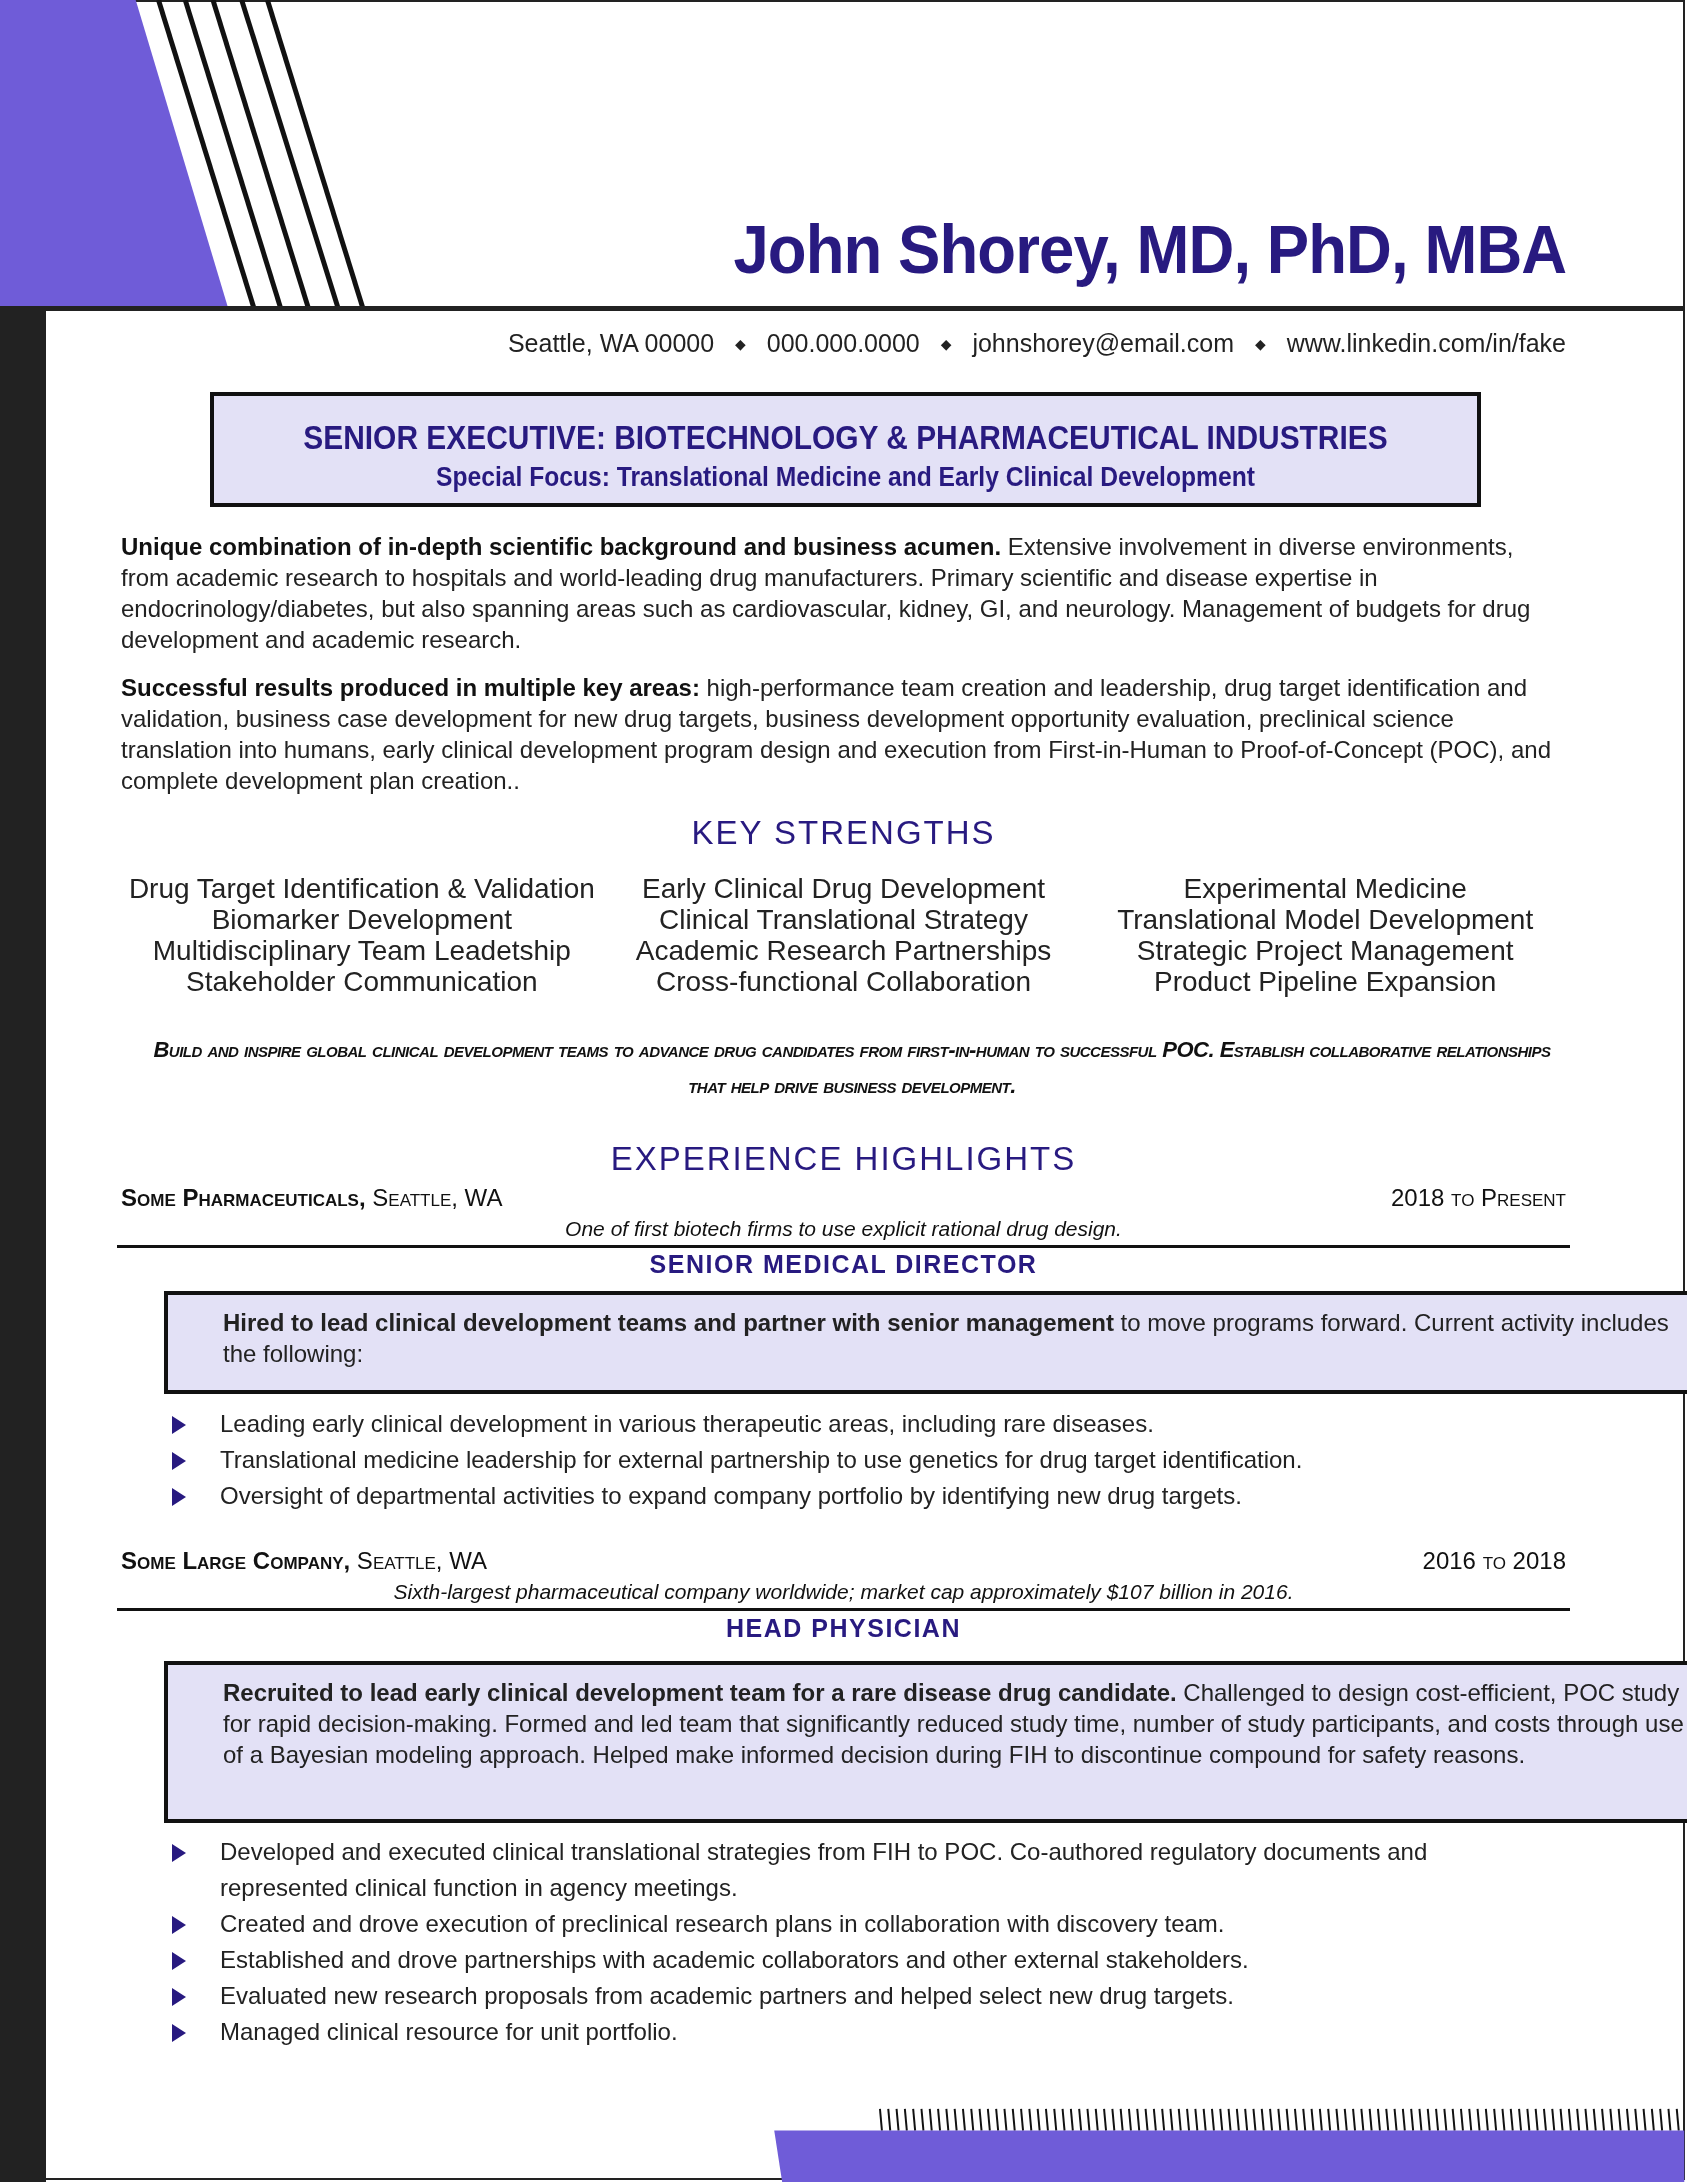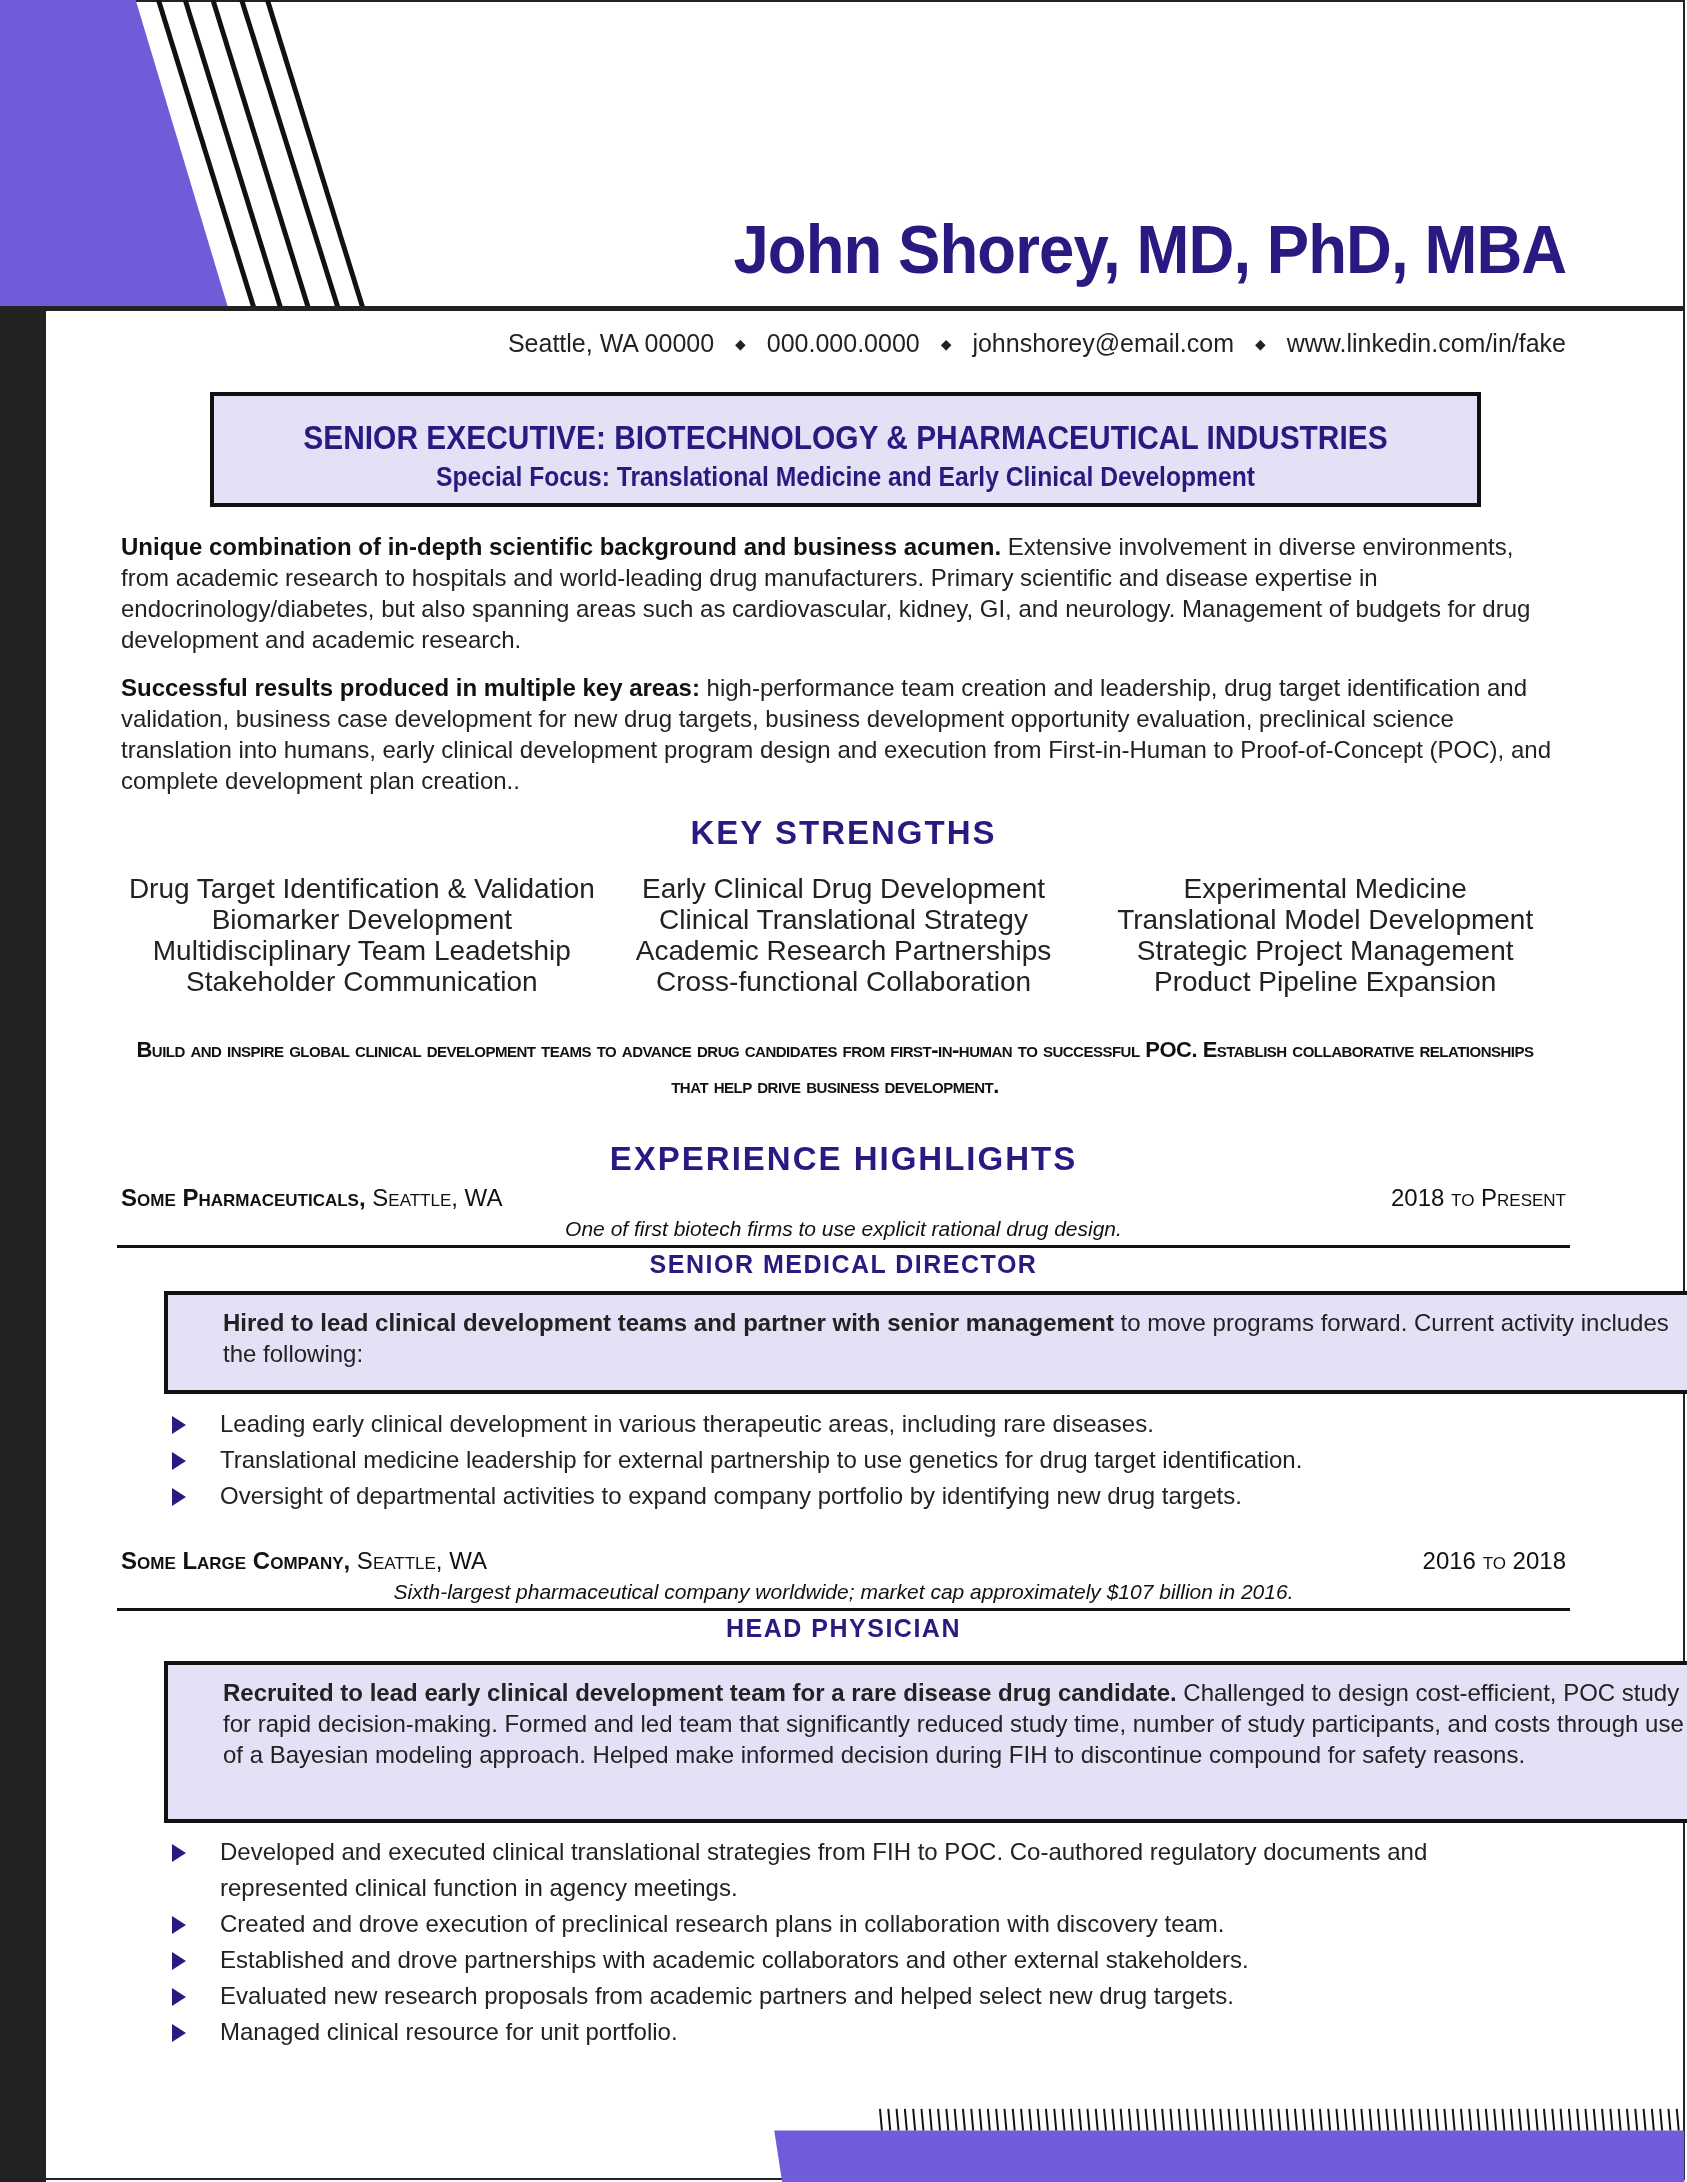--- a/index.html
+++ b/index.html
@@ -13,26 +13,26 @@
   .name { position: absolute; right: 121px; top: 210px; font-size: 69px; font-weight: bold; color: #281a80;
           letter-spacing: -1px; transform: scaleX(0.92); transform-origin: right center; white-space: nowrap; }
   .contact { position: absolute; right: 121px; top: 329px; font-size: 25px; color: #222; white-space: nowrap; }
   .contact .sep { display: inline-block; font-size: 14px; margin: 0 14px; vertical-align: 3px; }
   .headline-box { position: absolute; left: 210px; top: 392px; width: 1271px; height: 115px;
                   box-sizing: border-box; border: 4px solid #111; background: #e3e1f6; text-align: center; }
   .headline-box .h1 { margin-top: 22px; font-size: 34px; font-weight: bold; color: #281a80; transform: scaleX(0.88); white-space: nowrap; }
   .headline-box .h2 { margin-top: 4px; font-size: 28px; font-weight: bold; color: #281a80; transform: scaleX(0.88); white-space: nowrap; }
   .para { position: absolute; left: 121px; width: 1436px; font-size: 24px; line-height: 31px; color: #222; }
   .para b { color: #111; }
-  .section-title { position: absolute; left: 0; width: 1687px; text-align: center; font-weight: bold;
+  .section-title { position: absolute; left: 0; width: 1687px; text-align: center; font-weight: normal;
                    color: #281a80; letter-spacing: 2px; }
   .strengths { position: absolute; top: 873px; left: 121px; width: 1445px; display: flex; }
   .strengths .col { flex: 1; text-align: center; font-size: 28px; line-height: 31px; color: #222; }
-  .tagline { position: absolute; left: 132px; width: 1406px; top: 1032px; text-align: center; font-size: 22px;
-             line-height: 36px; font-weight: bold; color: #111; font-variant: small-caps; letter-spacing: -0.5px; }
+  .tagline { position: absolute; left: 149px; width: 1406px; top: 1032px; text-align: center; font-size: 22px;
+             line-height: 36px; font-weight: bold; font-style: italic; color: #111; font-variant: small-caps; letter-spacing: -0.5px; }
   .company-row { position: absolute; left: 121px; width: 1445px; font-size: 24px; color: #111; }
   .company-row .company { font-variant: small-caps; }
   .company-row .company .cname { font-weight: bold; }
   .company-row .dates { position: absolute; right: 0; top: 0; font-variant: small-caps; }
   .company-desc { position: absolute; left: 121px; width: 1445px; text-align: center; font-style: italic; font-size: 21px; color: #111; }
   .rule { position: absolute; left: 117px; width: 1453px; height: 3px; background: #111; }
   .role-title { position: absolute; left: 0; width: 1687px; text-align: center; font-weight: bold; color: #281a80; font-size: 25px; letter-spacing: 1.5px; }
   .summary-box { position: absolute; left: 164px; width: 1584px; box-sizing: border-box; border: 4px solid #111;
                  background: #e3e1f6; padding: 12px 40px 0 55px; font-size: 24px; line-height: 31px; color: #222; }
   .bullets { position: absolute; left: 172px; width: 1386px; margin: 0; padding: 0; list-style: none; }

